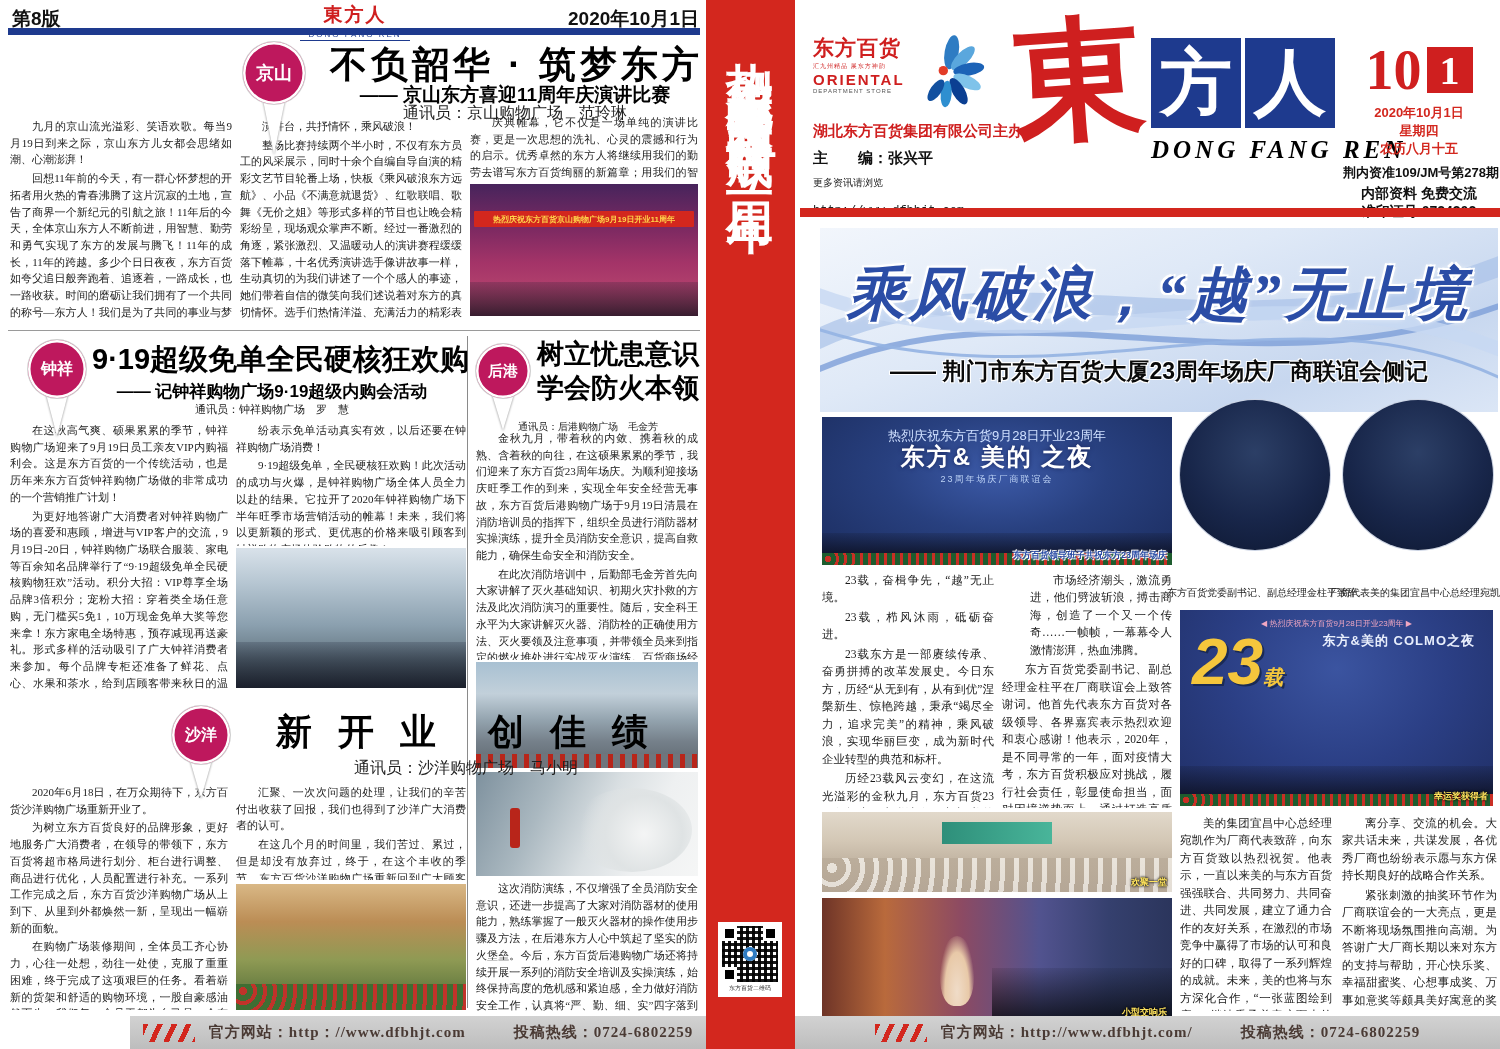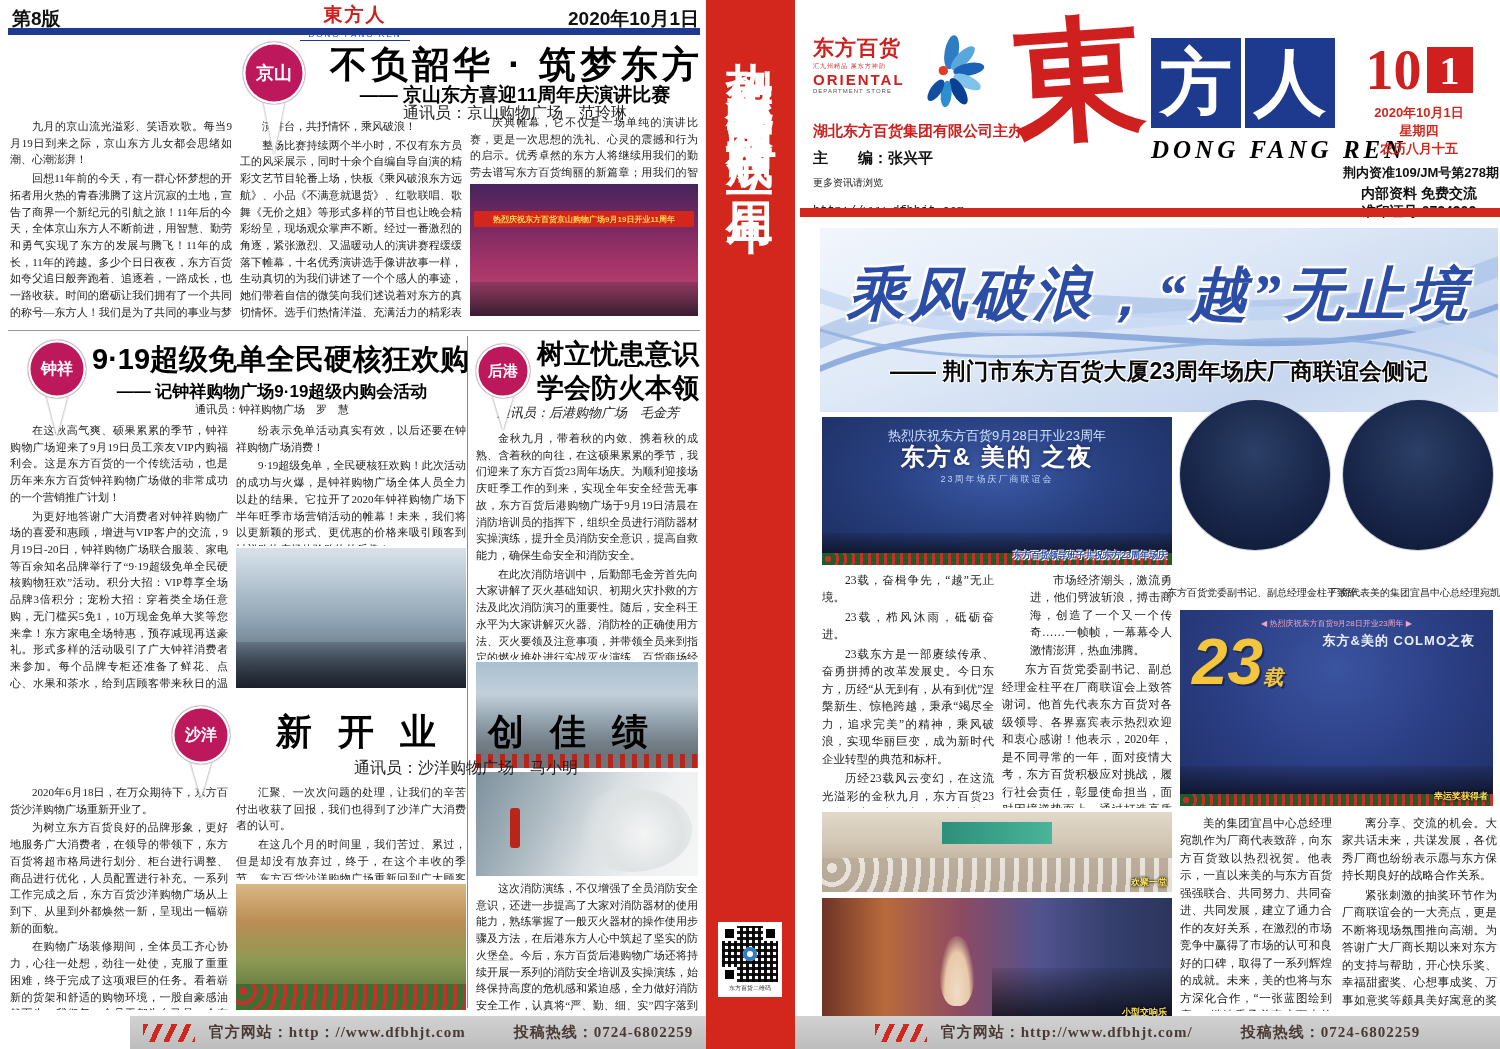--- a/index.html
+++ b/index.html
@@ -119,21 +119,21 @@
       <p class="bp">9·19超级免单，全民硬核狂欢购！此次活动的成功与火爆，是钟祥购物广场全体人员全力以赴的结果。它拉开了2020年钟祥购物广场下半年旺季市场营销活动的帷幕！未来，我们将以更新颖的形式、更优惠的价格来吸引顾客到钟祥购物广场体验购物的乐趣！</p>
     </div>
     <div class="photo ph-a2" style="left:236px;top:548px;width:230px;height:140px;">
       <div class="blackfloor" style="bottom:0;height:46px;"></div>
     </div>
 
     <div class="abs badge" style="left:476px;top:344px;width:54px;height:54px;font-size:15px;">后港</div>
     <div class="abs tail" style="left:492px;top:394px;border-top-width:36px;"></div>
     <div class="abs headline" style="left:536px;top:336px;width:164px;text-align:center;font-size:27px;">树立忧患意识</div>
     <div class="abs headline" style="left:536px;top:370px;width:164px;text-align:center;font-size:27px;">学会防火本领</div>
-    <div class="abs byline" style="left:476px;top:404px;width:224px;font-size:13px;font-style:italic;">通讯员：后港购物广场　毛金芳</div>
+    <div class="abs byline" style="left:476px;top:420px;width:224px;font-size:10px;">通讯员：后港购物广场　毛金芳</div>
 
     <div class="abs col" style="left:476px;top:430px;width:222px;height:230px;">
       <p class="bp">金秋九月，带着秋的内敛、携着秋的成熟、含着秋的向往，在这硕果累累的季节，我们迎来了东方百货23周年场庆。为顺利迎接场庆旺季工作的到来，实现全年安全经营无事故，东方百货后港购物广场于9月19日清晨在消防培训员的指挥下，组织全员进行消防器材实操演练，提升全员消防安全意识，提高自救能力，确保生命安全和消防安全。</p>
       <p class="bp">在此次消防培训中，后勤部毛金芳首先向大家讲解了灭火基础知识、初期火灾扑救的方法及此次消防演习的重要性。随后，安全科王永平为大家讲解灭火器、消防栓的正确使用方法、灭火要领及注意事项，并带领全员来到指定的燃火堆处进行实战灭火演练。百货商场经理刘仁菊同志率先走出队伍，拿起灭火器进行示范，全员紧随其后轮流进行灭火实战演练，通过亲身体验更加直观地了解灭火器的灭火方法。演练结束后，安全科对本次演练进行了分析讲评，指出了在操作过程中出现的问题以及改正措施。</p>
     </div>
     <div class="photo ph-hk1" style="left:476px;top:662px;width:222px;height:106px;">
       <div class="abs" style="left:0;right:0;bottom:0;height:14px;background:repeating-linear-gradient(90deg,#b8251a 0 5px,#70757c 5px 12px);"></div>
     </div>
     <div class="photo ph-hk2" style="left:476px;top:772px;width:222px;height:104px;">
       <div class="abs" style="left:96px;top:16px;width:120px;height:84px;background:radial-gradient(circle at 60% 55%,#f4f5f5 0%,#dfe3e4 45%,rgba(210,216,218,0) 75%);border-radius:50%;"></div>

